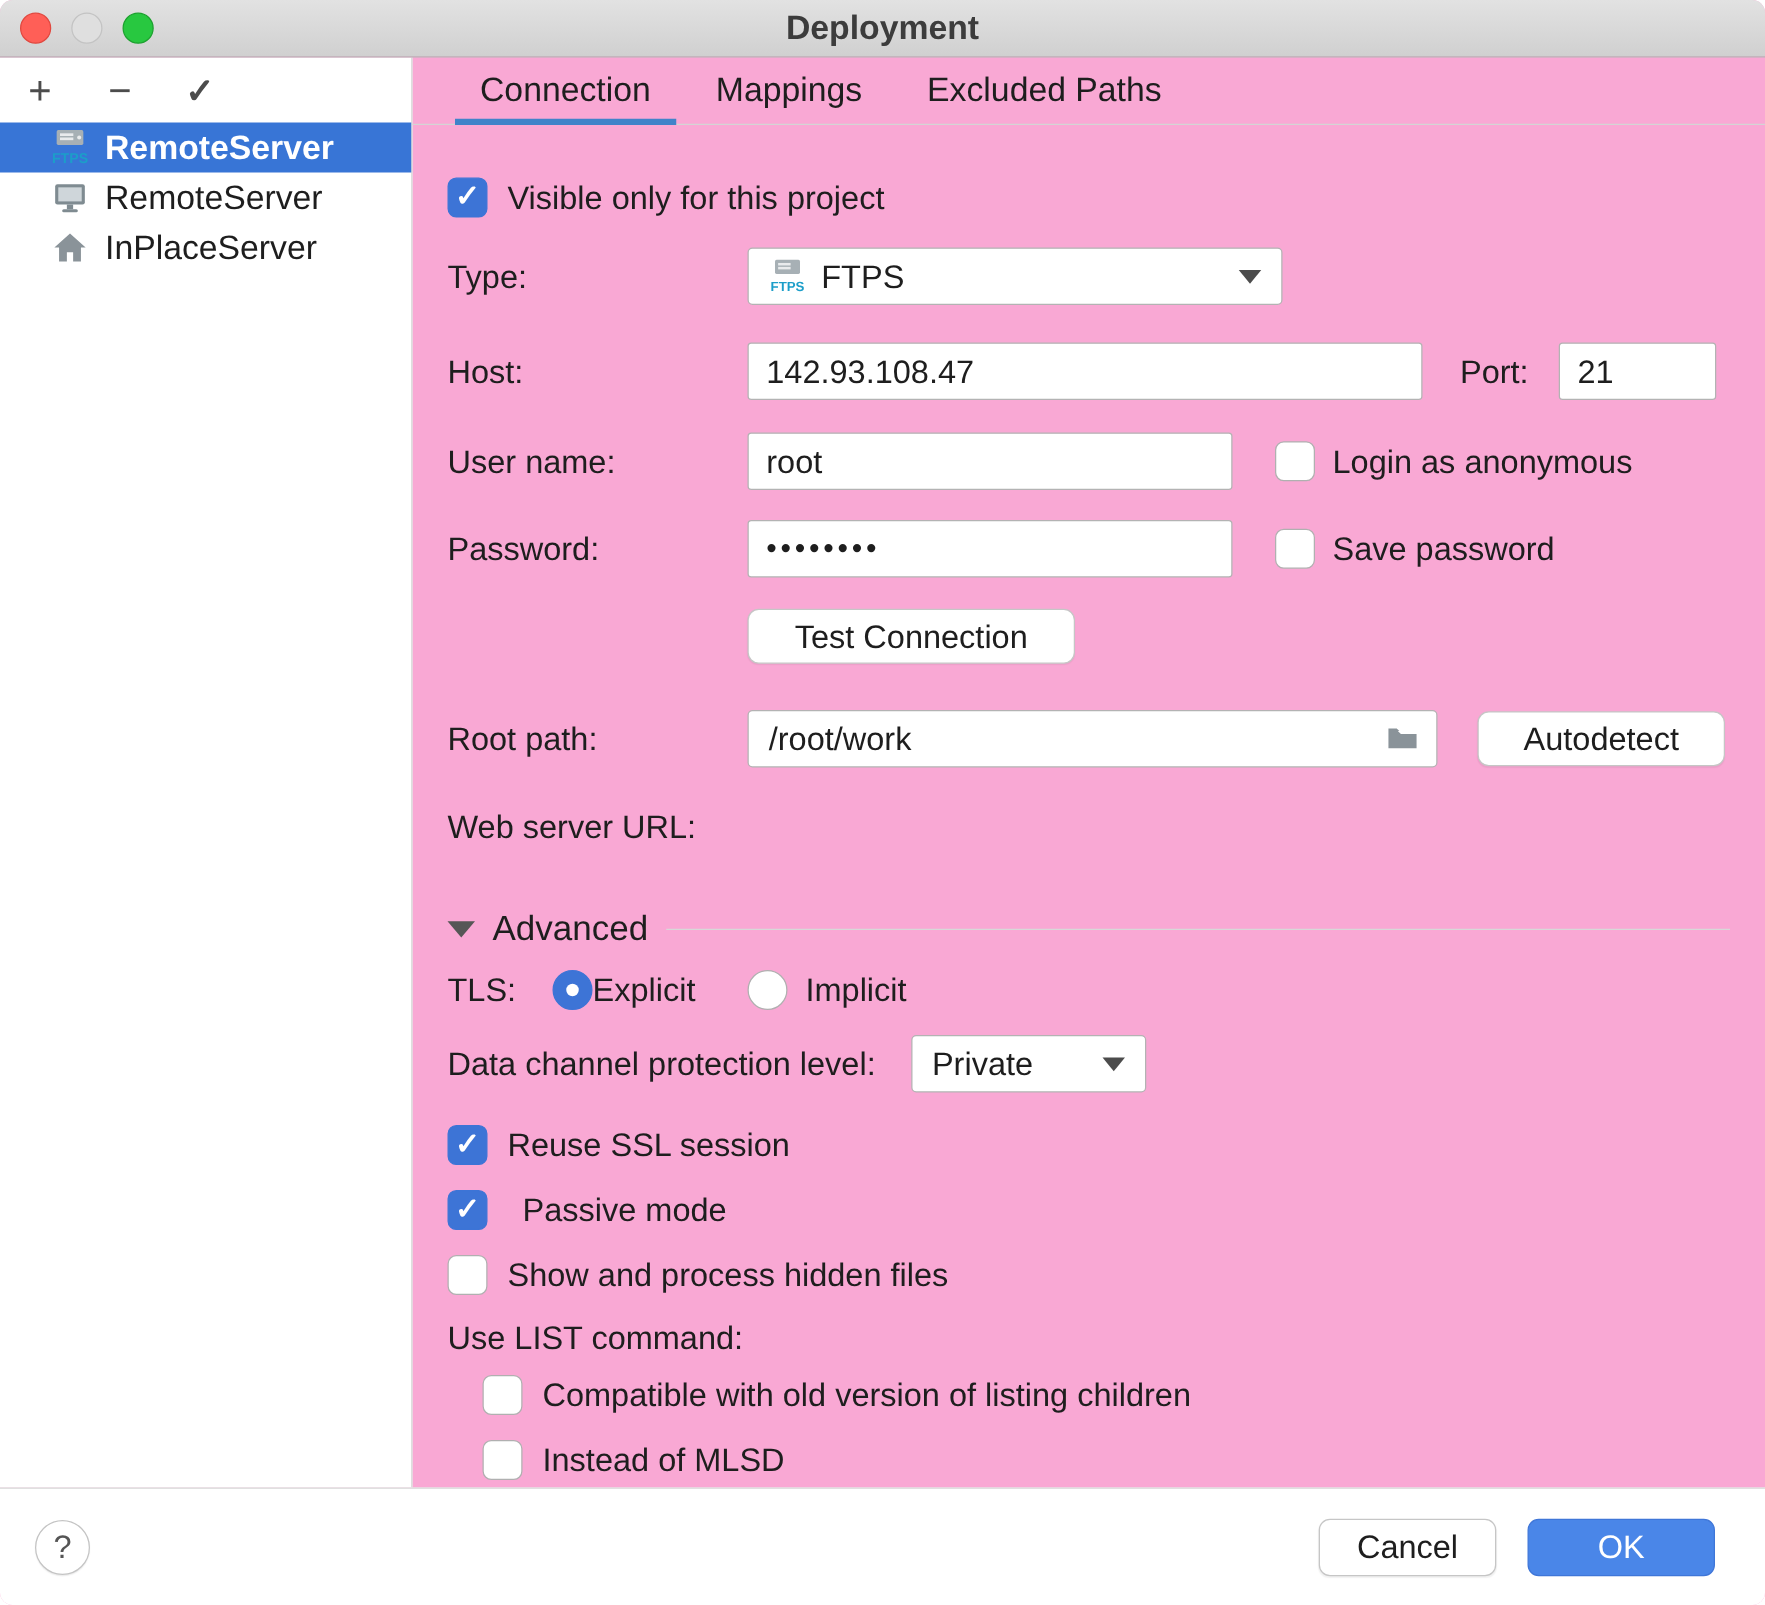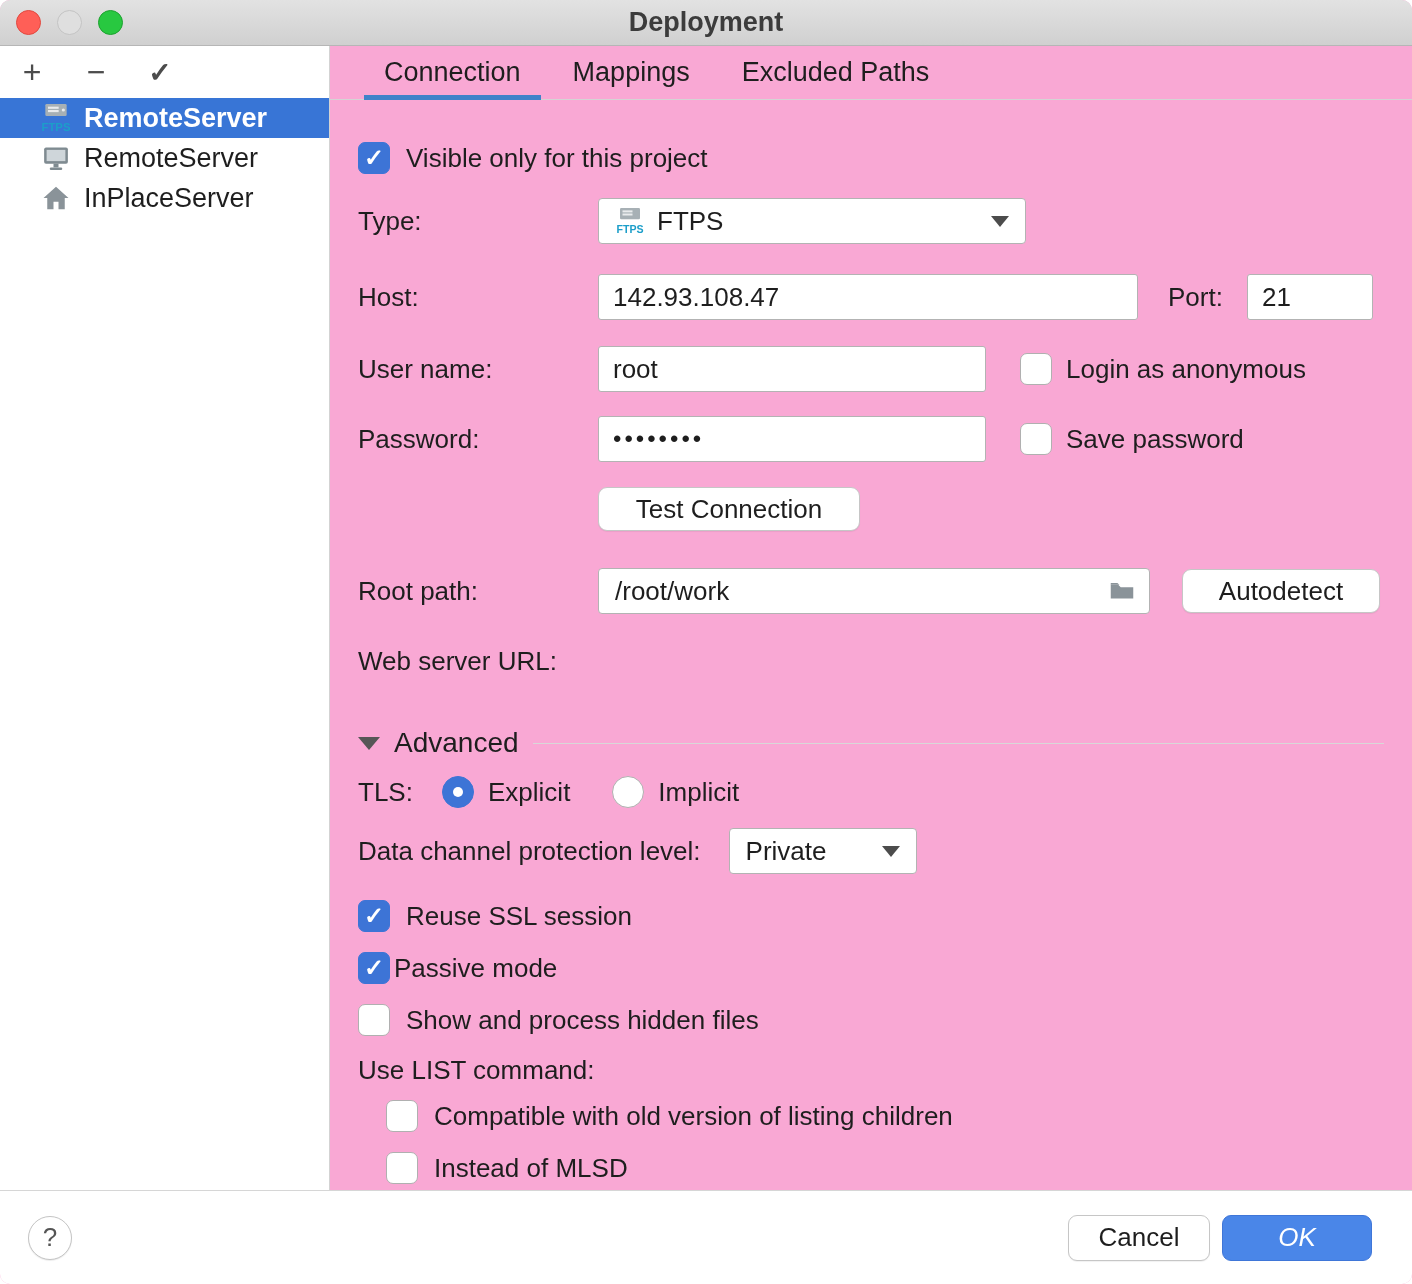--- a/index.html
+++ b/index.html
@@ -201,41 +201,41 @@
 
         <div class="row adv-head" style="margin-top:44px; height:30px;">
           <span class="adv-tri"></span>
           <span class="txt" style="font-size:28px;">Advanced</span>
           <span class="adv-line"></span>
         </div>
 
         <div class="row" style="margin-top:16px; height:36px;">
           <span class="txt" style="width:84px;">TLS:</span>
           <span class="radio selected"></span>
-          <span class="txt" style="margin-left:14px;">Explicit</span>
+          <span class="txt" style="">Explicit</span>
           <span class="radio" style="margin-left:42px;"></span>
           <span class="txt" style="margin-left:14px;text-align:center;">Implicit</span>
         </div>
 
         <div class="row" style="margin-top:18px; height:46px;">
           <span class="txt">Data channel protection level:</span>
           <div class="select" style="width:188px; margin-left:28px;">
             <span>Private</span>
             <span class="caret"></span>
           </div>
         </div>
 
         <div class="row" style="margin-top:24px; height:36px;">
           <span class="checkbox checked"></span>
           <span class="txt" style="margin-left:16px;">Reuse SSL session</span>
         </div>
 
         <div class="row" style="margin-top:16px; height:36px;">
           <span class="checkbox checked"></span>
-          <span class="txt" style="margin-left:4px;">Passive mode</span>
+          <span class="txt" style="margin-left:28px;">Passive mode</span>
         </div>
 
         <div class="row" style="margin-top:16px; height:36px;">
           <span class="checkbox"></span>
           <span class="txt" style="margin-left:16px;">Show and process hidden files</span>
         </div>
 
         <div class="row" style="margin-top:16px; height:32px;">
           <span class="txt">Use  LIST command:</span>
         </div>
@@ -251,16 +251,16 @@
         </div>
 
       </div>
     </div>
   </div>
 
   <div class="footer">
     <button class="help-btn">?</button>
     <span class="spacer"></span>
     <button class="btn btn-cancel">Cancel</button>
-    <button class="btn-ok" style="margin-left:12px;font-style:italic;">OK</button>
+    <button class="btn-ok" style="margin-left:25px;">OK</button>
   </div>
 
 </div>
 
 </body></html>

